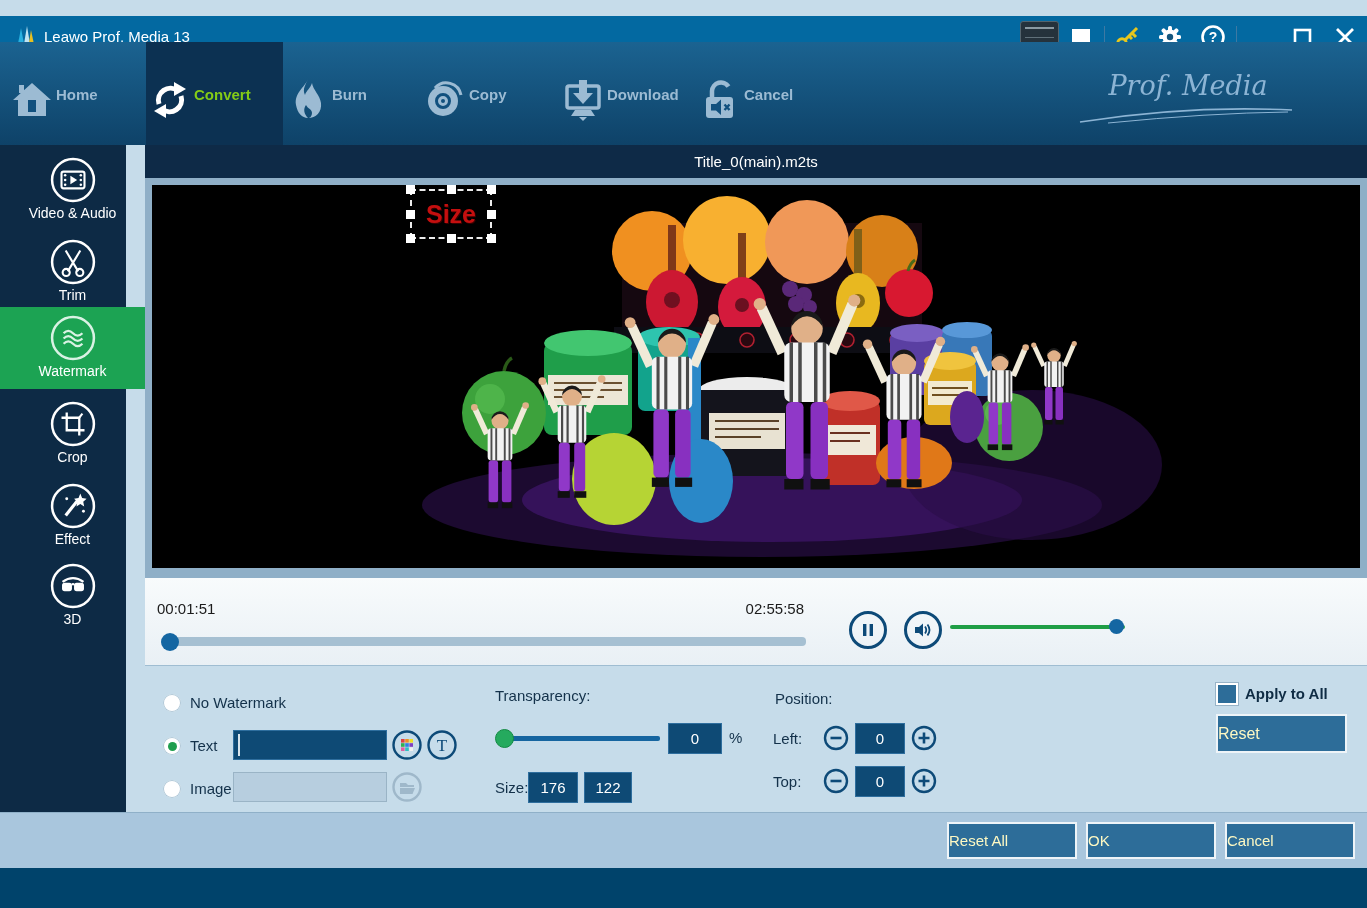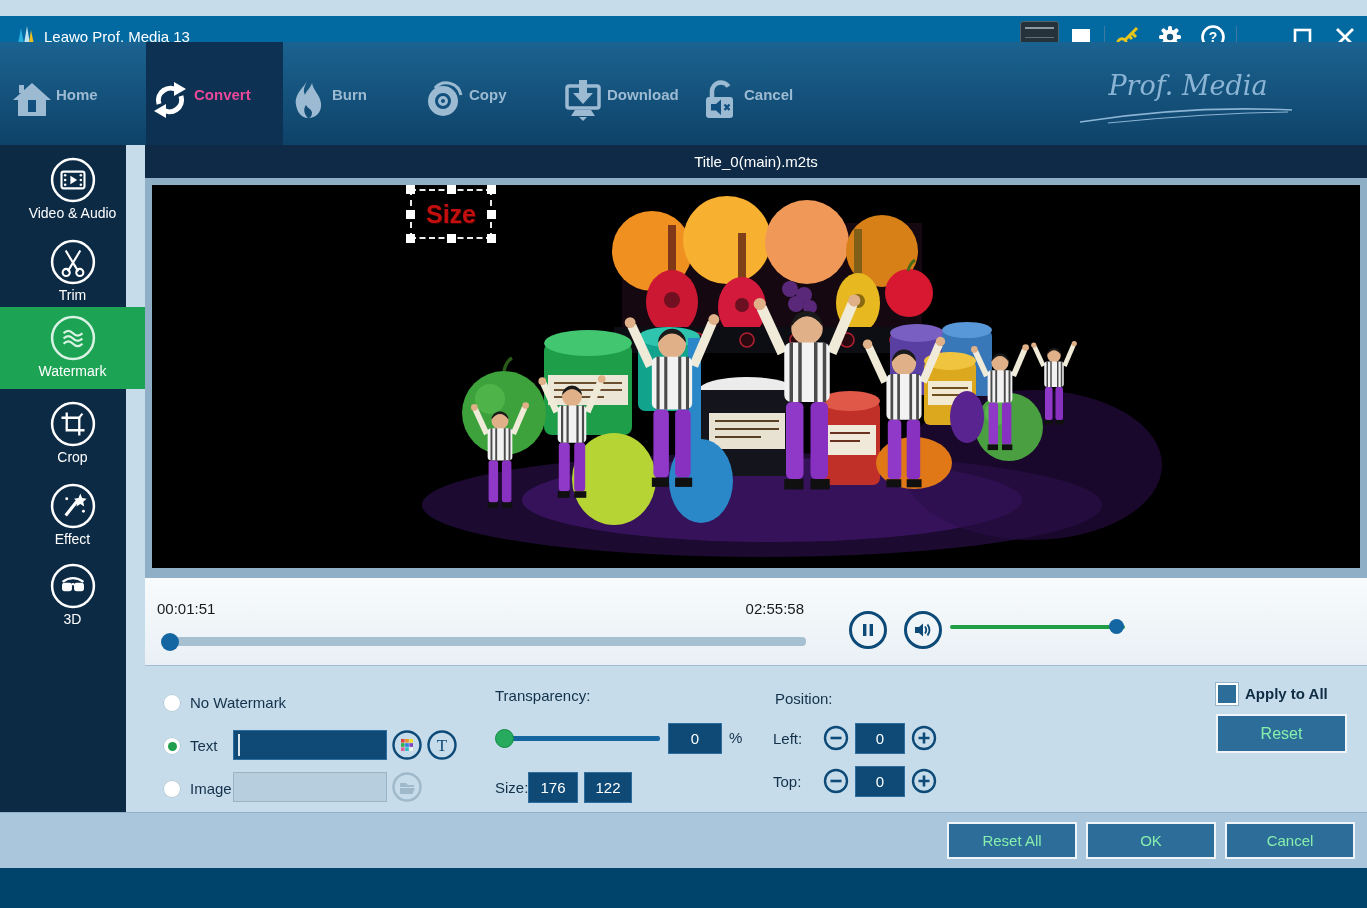--- a/index.html
+++ b/index.html
@@ -14,21 +14,21 @@
   .amd .ln{margin:5px 4px 2px 4px;height:8px;border-top:2px solid #8a99a2;border-bottom:1px solid #60707a;}
   .tb-sep{top:10px;width:1px;height:22px;background:#3d79a3;}
   .tb-ic{top:7px;width:30px;height:28px;display:flex;align-items:center;justify-content:center;}
 
   
   .nav{left:0;top:42px;width:1367px;height:103px;background:linear-gradient(180deg,#1b6391,#0e4268);}
   .tab{top:0;width:137px;height:103px;display:flex;flex-direction:row;align-items:center;}
   .tab .ic{margin-top:12px;height:52px;display:flex;align-items:center;}
   .tab .lb{font-size:15px;font-weight:bold;color:#9cbbd3;margin-top:2px;}
   .tab.active{background:#0c3152;}
-  .tab.active .lb{color:#ec4899;}
+  .tab.active .lb{color:#84cc16;}
   .brand{left:1078px;top:28px;width:220px;text-align:center;color:#8cb4d4;font-family:"DejaVu Serif",serif;font-style:italic;font-size:27px;}
 
   
   .sidebar{left:0;top:145px;width:126px;height:667px;background:#0d2a45;}
   .side-item{left:0;width:145px;height:80px;display:flex;flex-direction:column;align-items:center;}
   .side-item .lb{color:#fff;font-size:14px;margin-top:2px;}
   .side-item.active{background:#1ca353;}
 
   
   .cliptitle{left:145px;top:145px;width:1222px;height:33px;background:#0e2a47;color:#fff;font-size:15px;display:flex;align-items:center;justify-content:center;}
@@ -53,21 +53,21 @@
   .radio{width:18px;height:18px;border-radius:50%;background:#fff;box-shadow:0 0 0 1px #b0c8d8 inset;}
   .radio.sel::after{content:"";display:block;width:9px;height:9px;border-radius:50%;background:#1f9e4e;margin:4.5px 0 0 4.5px;}
   .numbox{background:#0e4a75;border:1px solid #2e6e9e;color:#fff;font-size:15px;display:flex;align-items:center;justify-content:center;box-sizing:border-box;}
   .text-input{background:#0e4a75;border:1px solid #2e6e9e;box-sizing:border-box;}
   .text-input .caret{position:absolute;left:4px;top:3px;width:2px;height:22px;background:#d7e4ec;}
   .img-input{background:#b7cedf;border:1px solid #9ab4c6;box-sizing:border-box;}
   .cbtn{width:30px;height:30px;}
   .slider-track{height:5px;background:#1565a0;border-radius:2px;}
   .slider-handle{width:19px;height:19px;border-radius:50%;background:#25aa5e;border:1px solid #148a44;box-sizing:border-box;}
   .checkbox{width:18px;height:18px;background:#2d6d99;border:2px solid #fff;box-shadow:0 0 0 1px #98b4c8;box-sizing:content-box;}
-  .btn-dark{background:#2d6d99;border:2px solid #eef4f8;color:#86efac;font-size:15px;display:flex;align-items:center;justify-content:center;box-sizing:border-box;}
+  .btn-dark{background:#2d6d99;border:2px solid #eef4f8;color:#fef9c3;font-size:15px;display:flex;align-items:center;box-sizing:border-box;}
 
   
   .footerbar{left:0;top:812px;width:1367px;height:56px;background:#a9c6dd;border-top:1px solid #8fb0c8;box-sizing:border-box;}
   .bottomstrip{left:0;top:868px;width:1367px;height:40px;background:#00436b;}
 </style>
 </head>
 <body>
 
 <div id="app">
 

